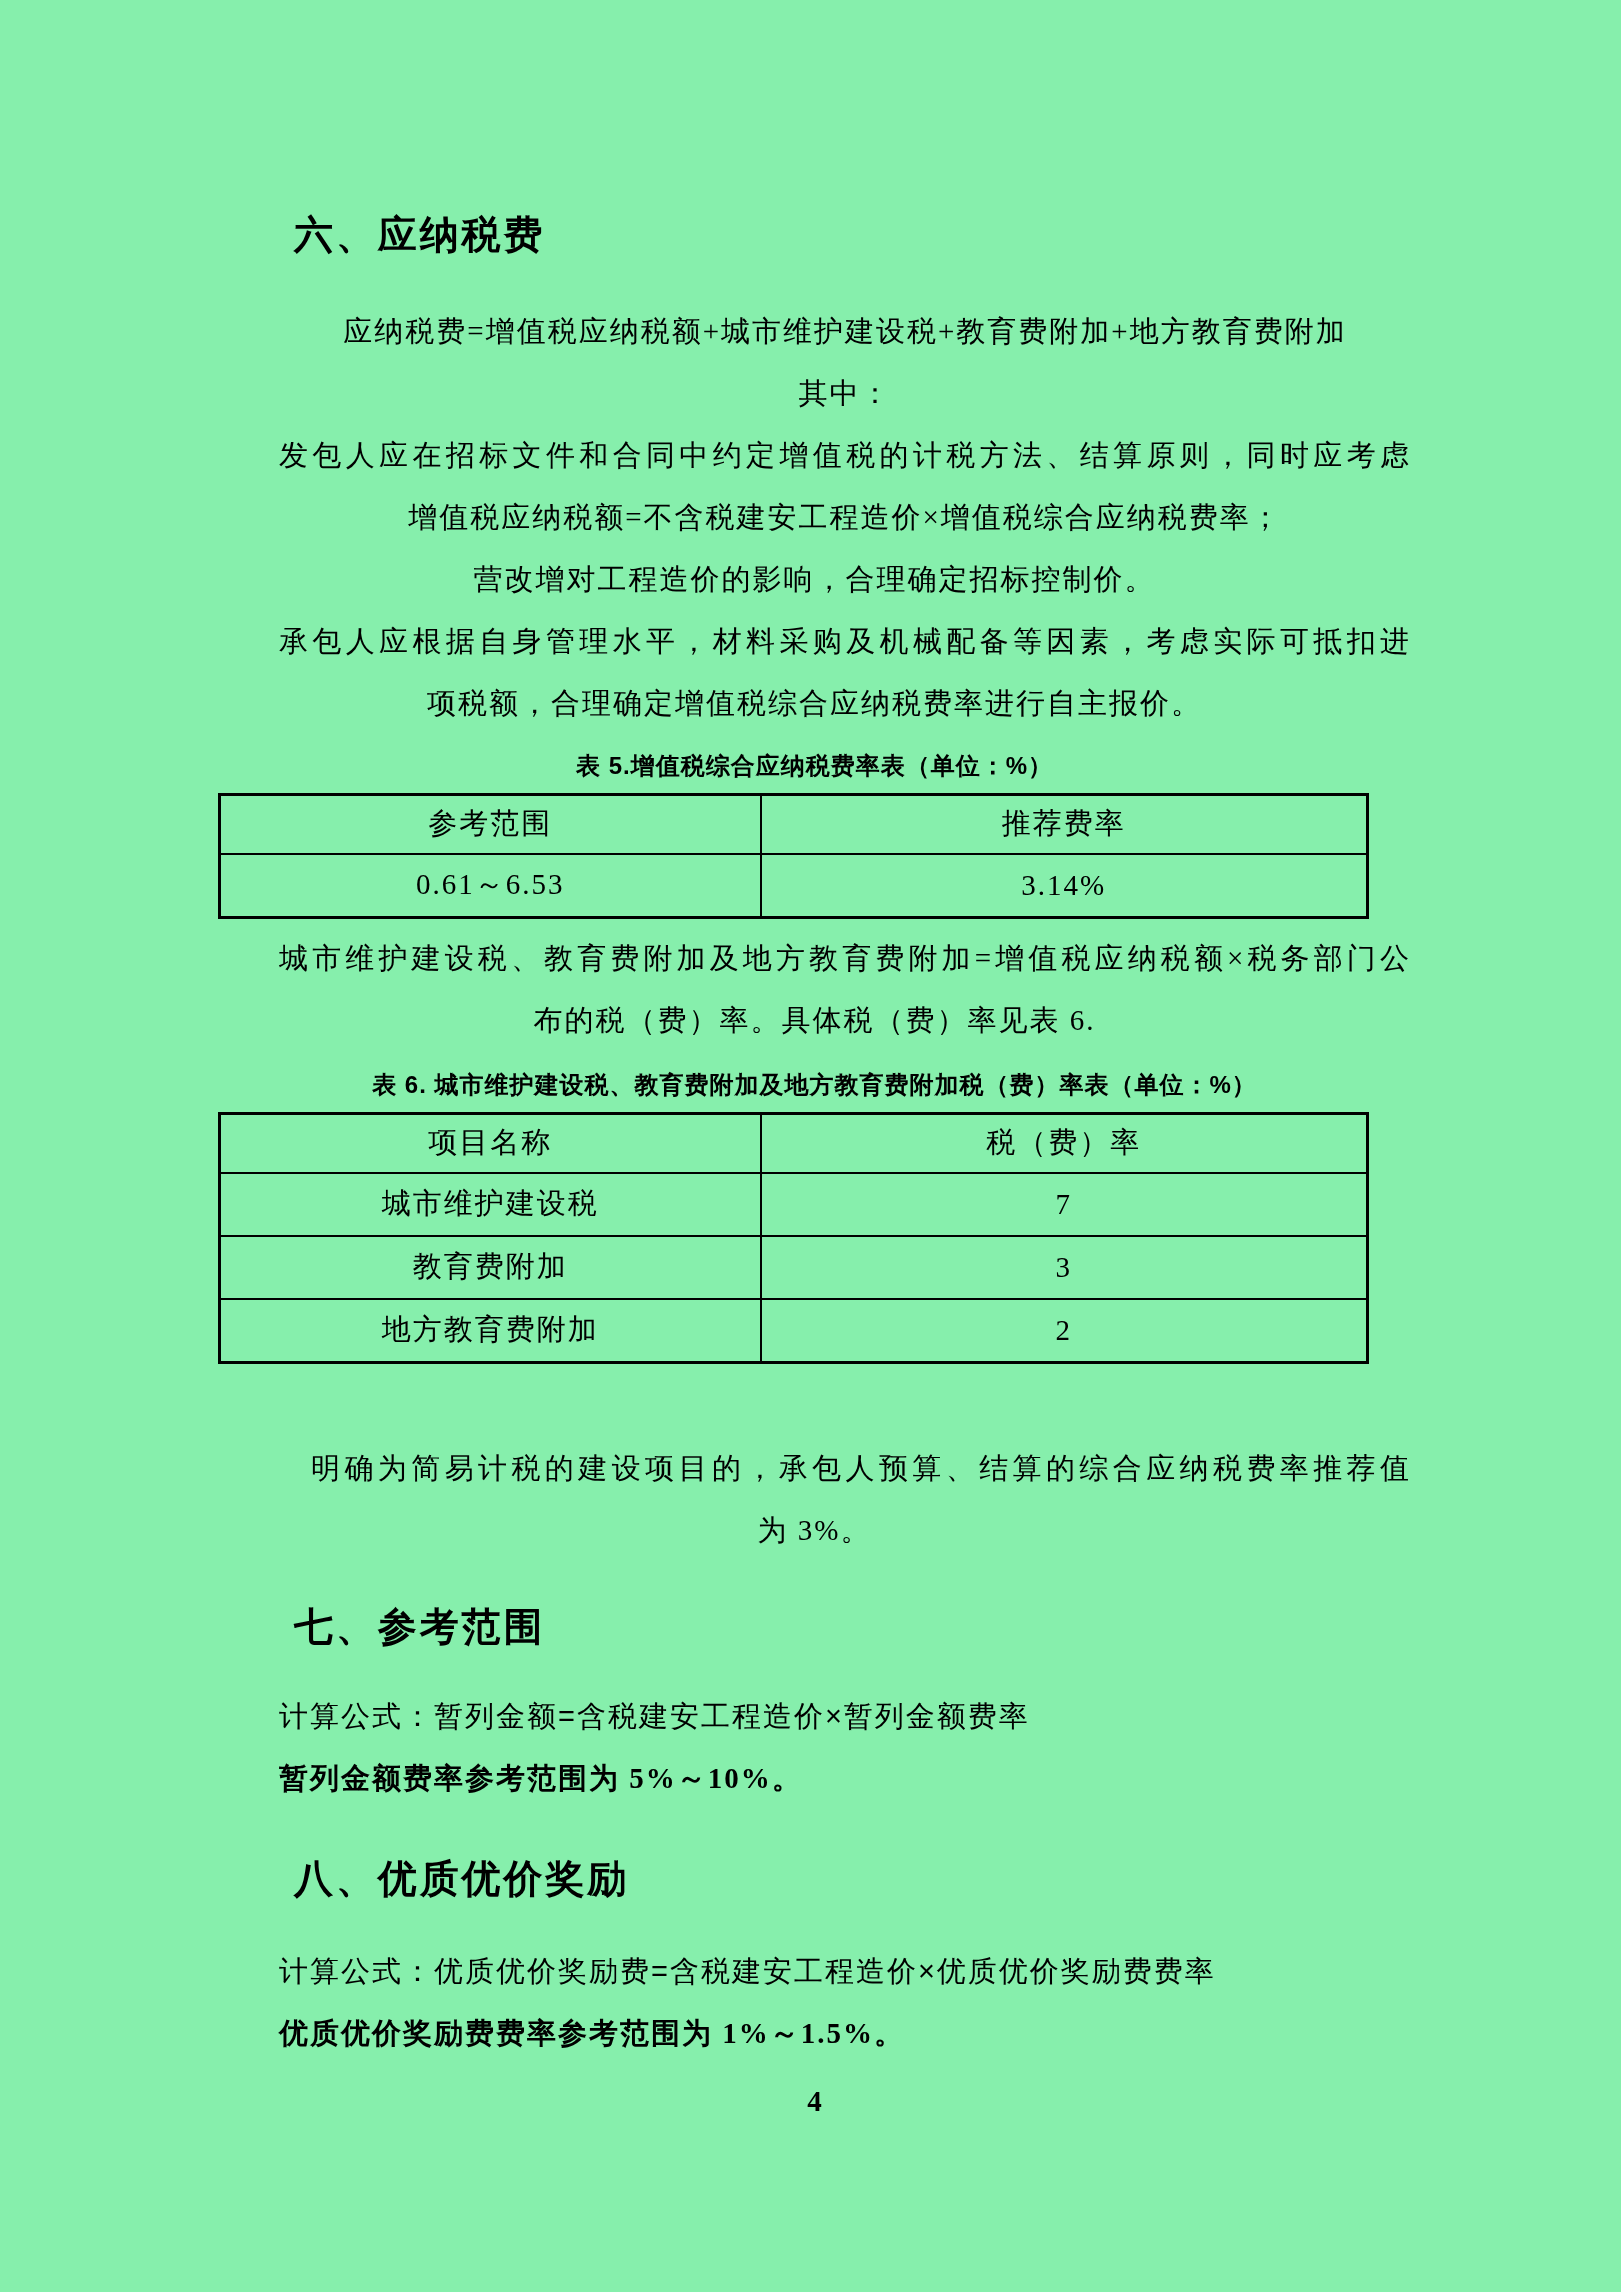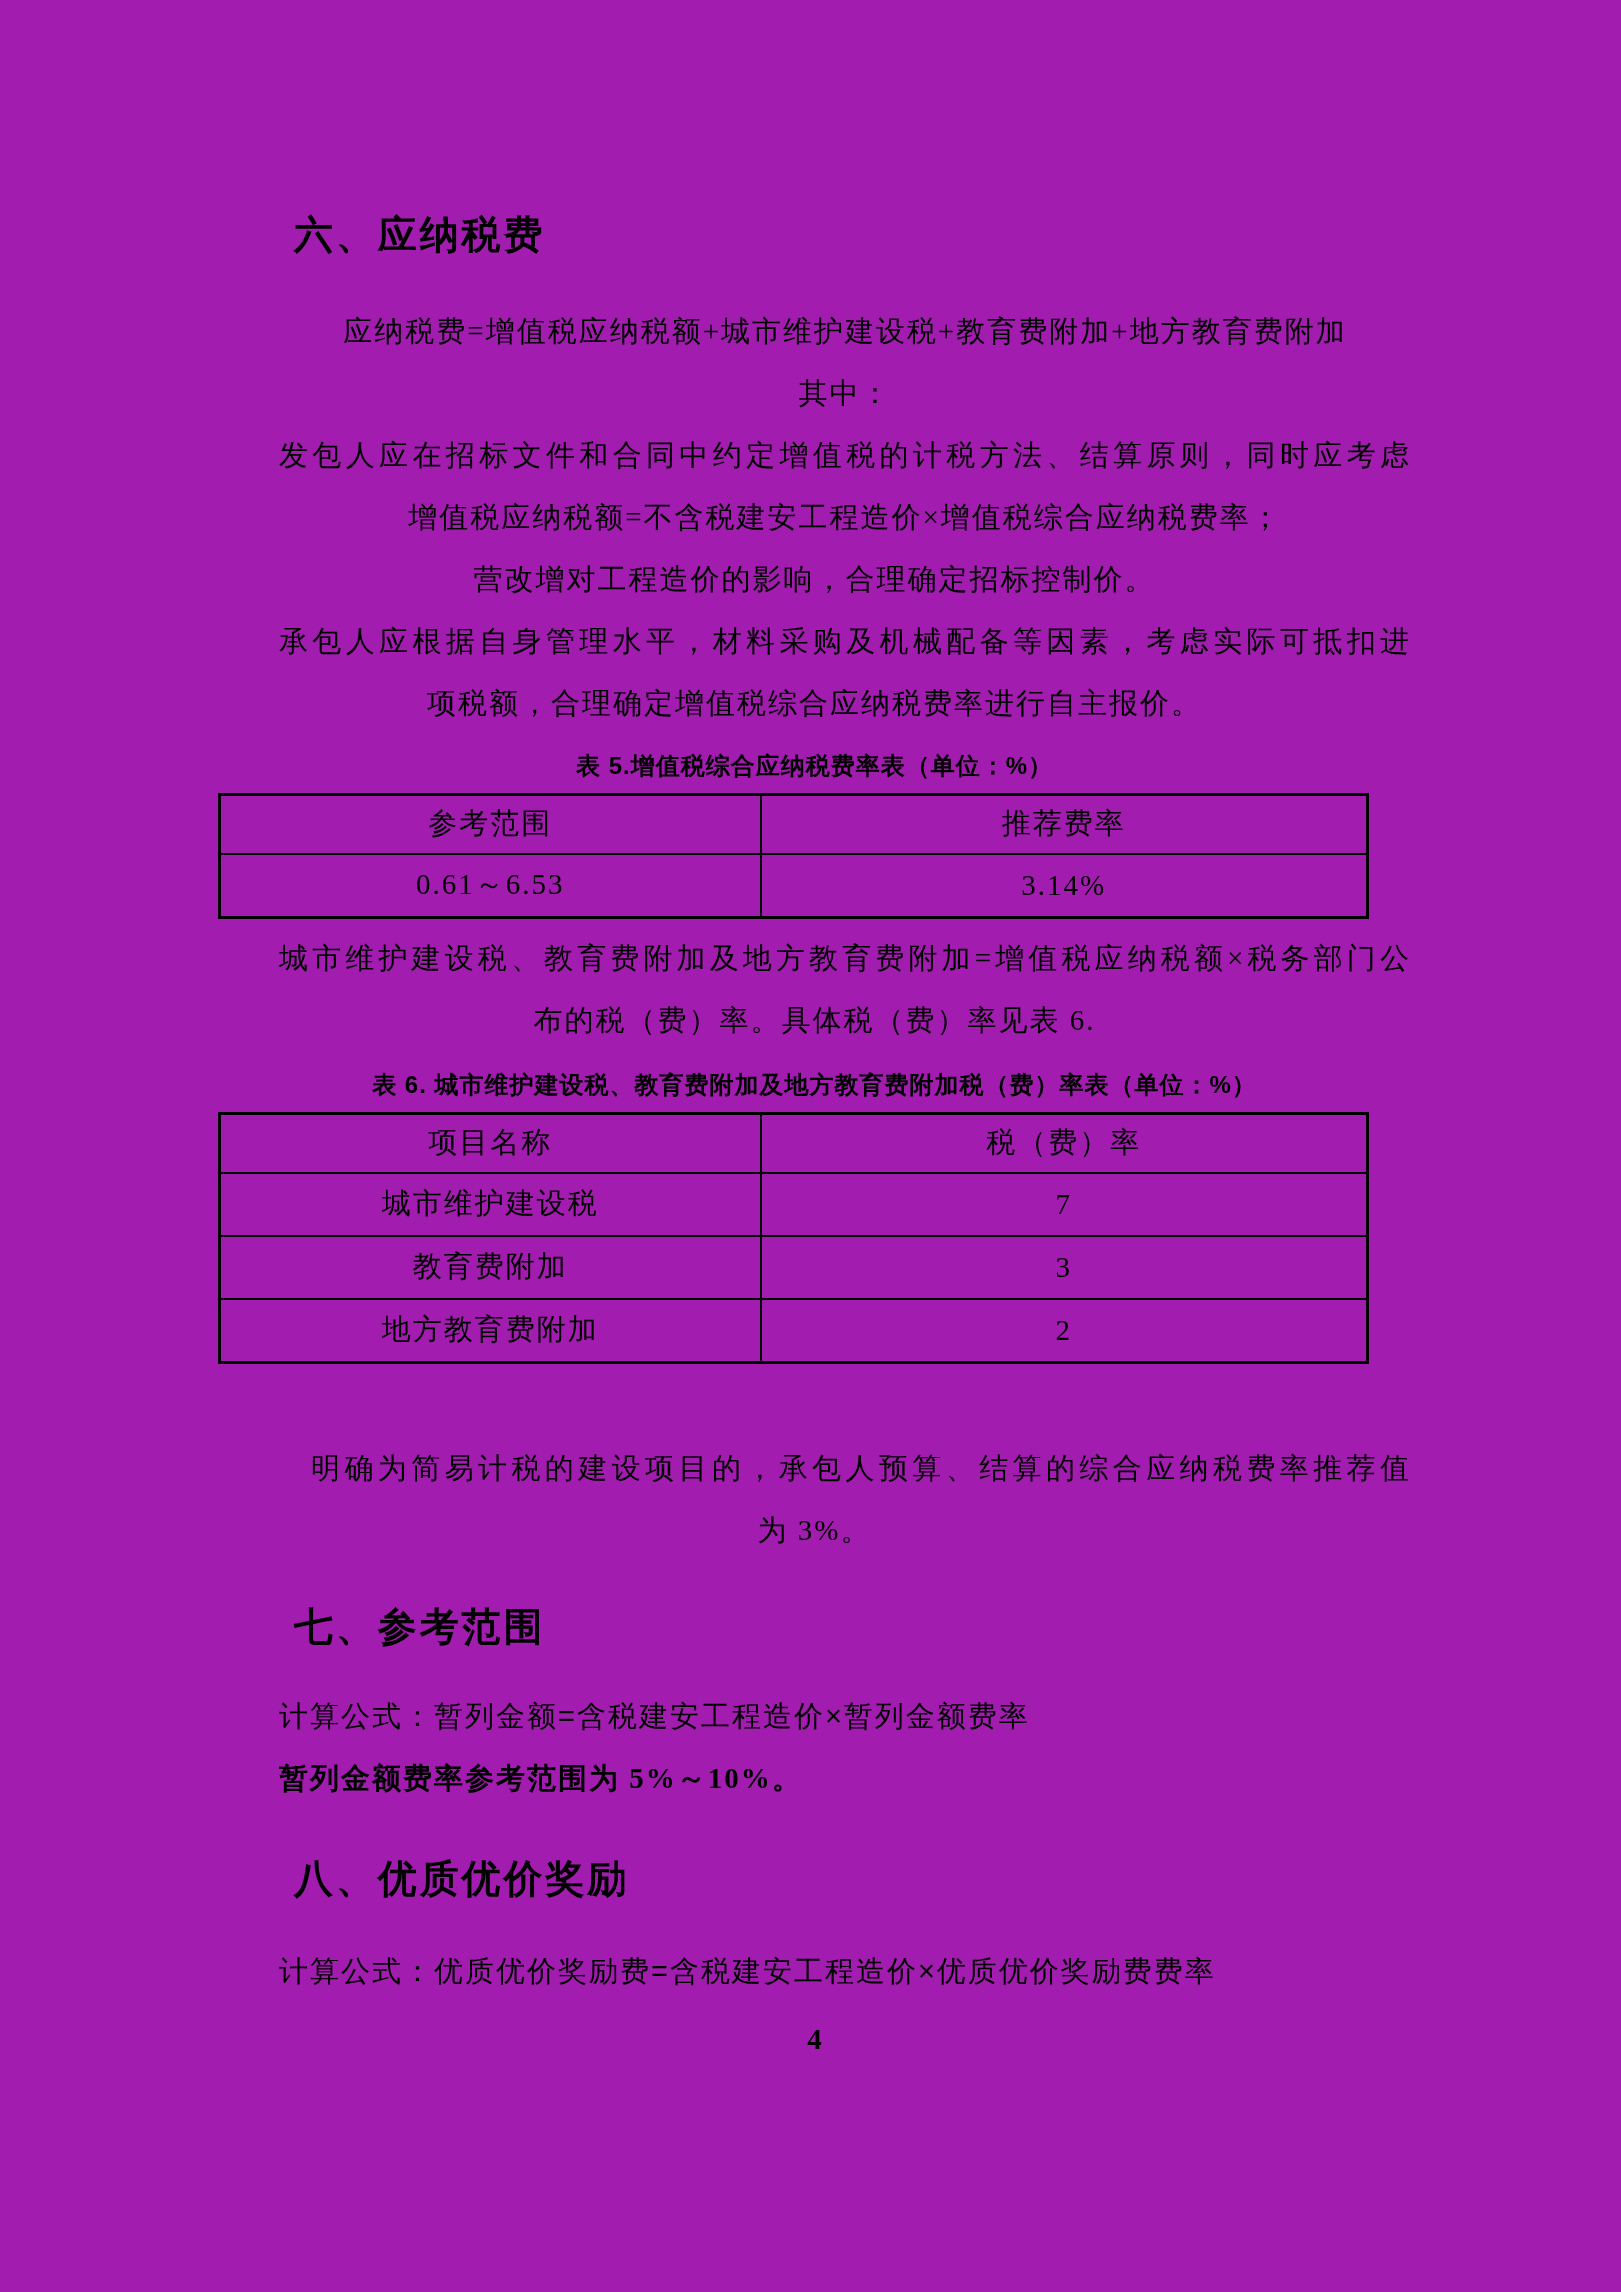--- a/index.html
+++ b/index.html
@@ -1,21 +1,21 @@
 <!DOCTYPE html>
 <html><head>
 <meta charset="utf-8">
 <style>
   html,body { margin:0; padding:0; background:#e8e8e8; }
   .page {
     position: relative;
     width: 1621px;
     height: 2293px;
     margin: 0 auto;
-    background: #a21caf;
+    background: #86efac;
     color: #000000;
     overflow: hidden;
     font-family: "Liberation Serif", "DejaVu Serif", serif;
   }
   .content {
     padding-left: 218px;
     padding-right: 210px;
   }
   h2.sec {
     font-family: "Liberation Sans", "DejaVu Sans", sans-serif;
@@ -180,18 +180,19 @@
     <p class="bline wrap">为 3%。</p>
 
     <h2 class="sec h7">七、参考范围</h2>
 
     <p class="formula-line f7"><span>计算公式：</span><span class="bold-seg">暂列金额=含税建安工程造价×暂列金额费率</span></p>
     <p class="bold-line">暂列金额费率参考范围为 5%～10%。</p>
 
     <h2 class="sec h8">八、优质优价奖励</h2>
 
     <p class="formula-line f8"><span>计算公式：</span><span class="bold-seg">优质优价奖励费=含税建安工程造价×优质优价奖励费费率</span></p>
+    <p class="bold-line">优质优价奖励费费率参考范围为 1%～1.5%。</p>
 
     <div class="page-number">4</div>
 
   </div>
 </div>
 
 
 </body></html>

